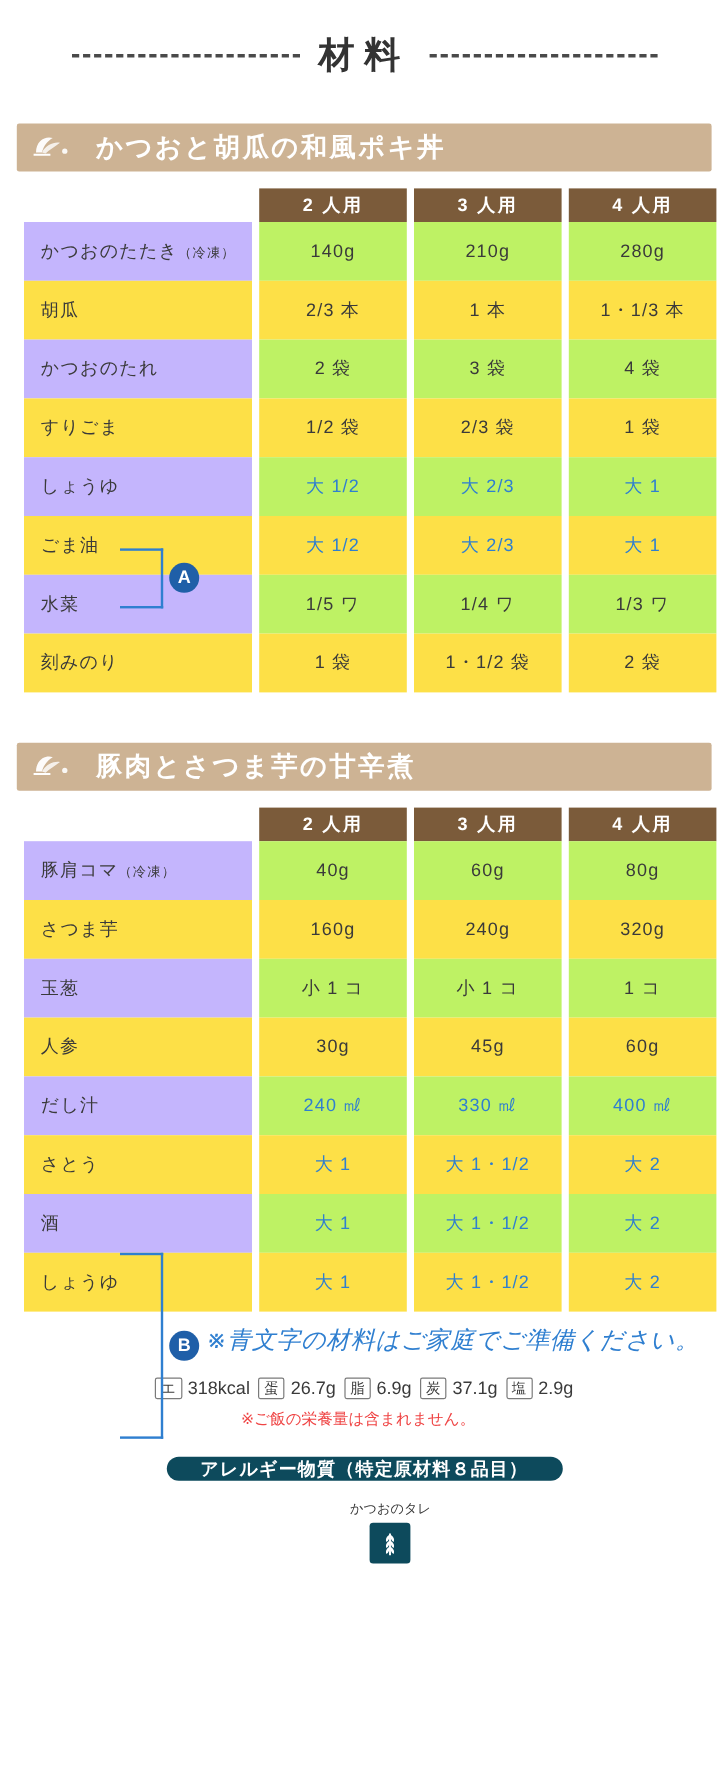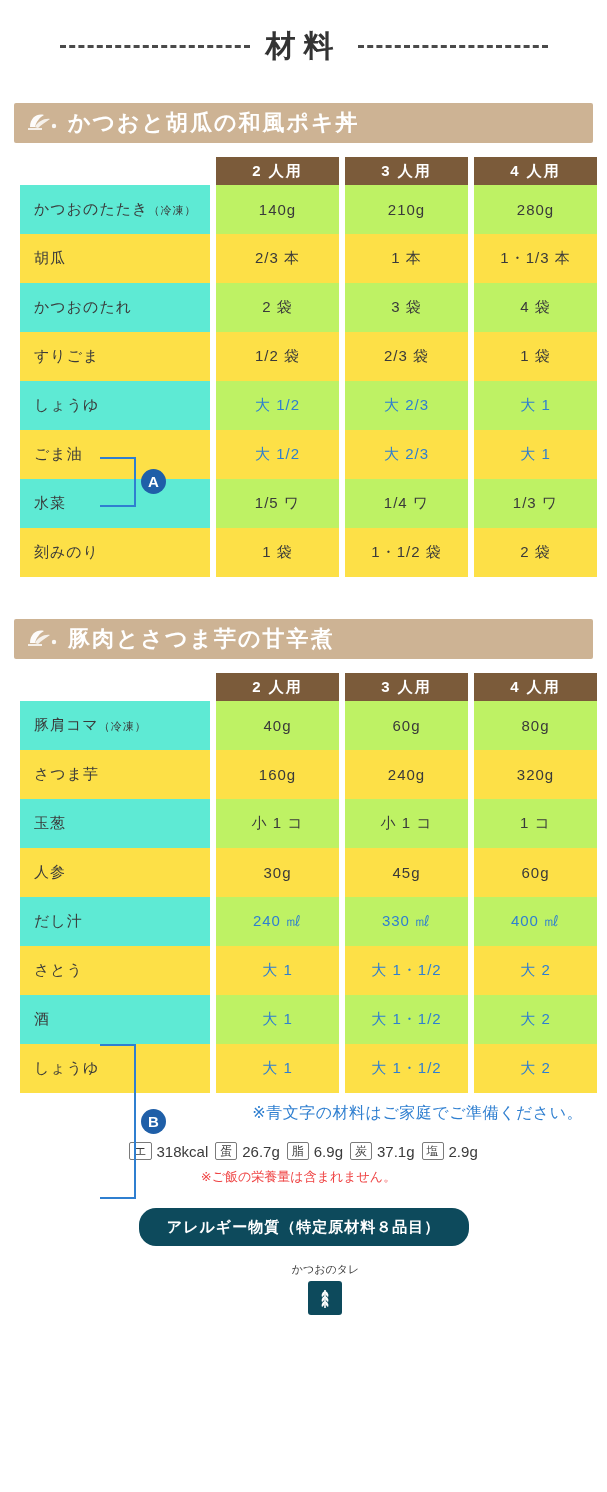--- a/index.html
+++ b/index.html
@@ -35,21 +35,21 @@
     color: #333;
     white-space: nowrap;
     padding: 0 6px;
   }
 
   
   .section { margin-top: 26px; }
   .section-header {
     display: flex;
     align-items: center;
-    gap: 8px;
+    gap: 20px;
     background: #cdb394;
     height: 40px;
     margin: 0 14px 0 14px;
     padding-left: 12px;
     border-radius: 2px;
   }
   .section-title {
     font-size: 22px;
     font-weight: bold;
     color: #ffffff;
@@ -79,21 +79,21 @@
     vertical-align: middle;
   }
   .table th.blankhead { background: transparent; height: 28px; }
 
   .table td {
     height: 49px;
     vertical-align: middle;
     font-size: 15px;
   }
   .table td.name {
-    background: #5eead4;
+    background: #c4b5fd;
     padding-left: 14px;
     text-align: left;
     color: #3a3a3a;
     letter-spacing: 1px;
   }
   .table td.name .small { font-size: 11px; }
   .table td.val {
     background: #bef264;
     text-align: center;
     letter-spacing: 1px;
@@ -128,23 +128,24 @@
     font-weight: bold;
     display: flex;
     align-items: center;
     justify-content: center;
   }
 
   
   .blue-note {
     text-align: right;
     color: #2f7fd0;
-    font-size: 16px;
+    font-size: 20px;
     padding: 10px 24px 0 0;
     letter-spacing: 0.5px;
+    font-style: italic;
   }
 
   
   .nutrition {
     display: flex;
     align-items: center;
     justify-content: center;
     gap: 7px;
     margin-top: 18px;
     font-size: 15px;
@@ -164,21 +165,21 @@
     font-size: 13px;
     color: #ef4444;
     margin-top: 8px;
     padding-right: 10px;
   }
 
   
   .allergy-bar {
     margin: 22px auto 0 auto;
     width: 330px;
-    height: 38px;
+    height: 20px;
     background: #0d4a5c;
     border-radius: 17px;
     color: #fff;
     font-size: 15px;
     font-weight: bold;
     display: flex;
     align-items: center;
     justify-content: center;
     letter-spacing: 1px;
   }

